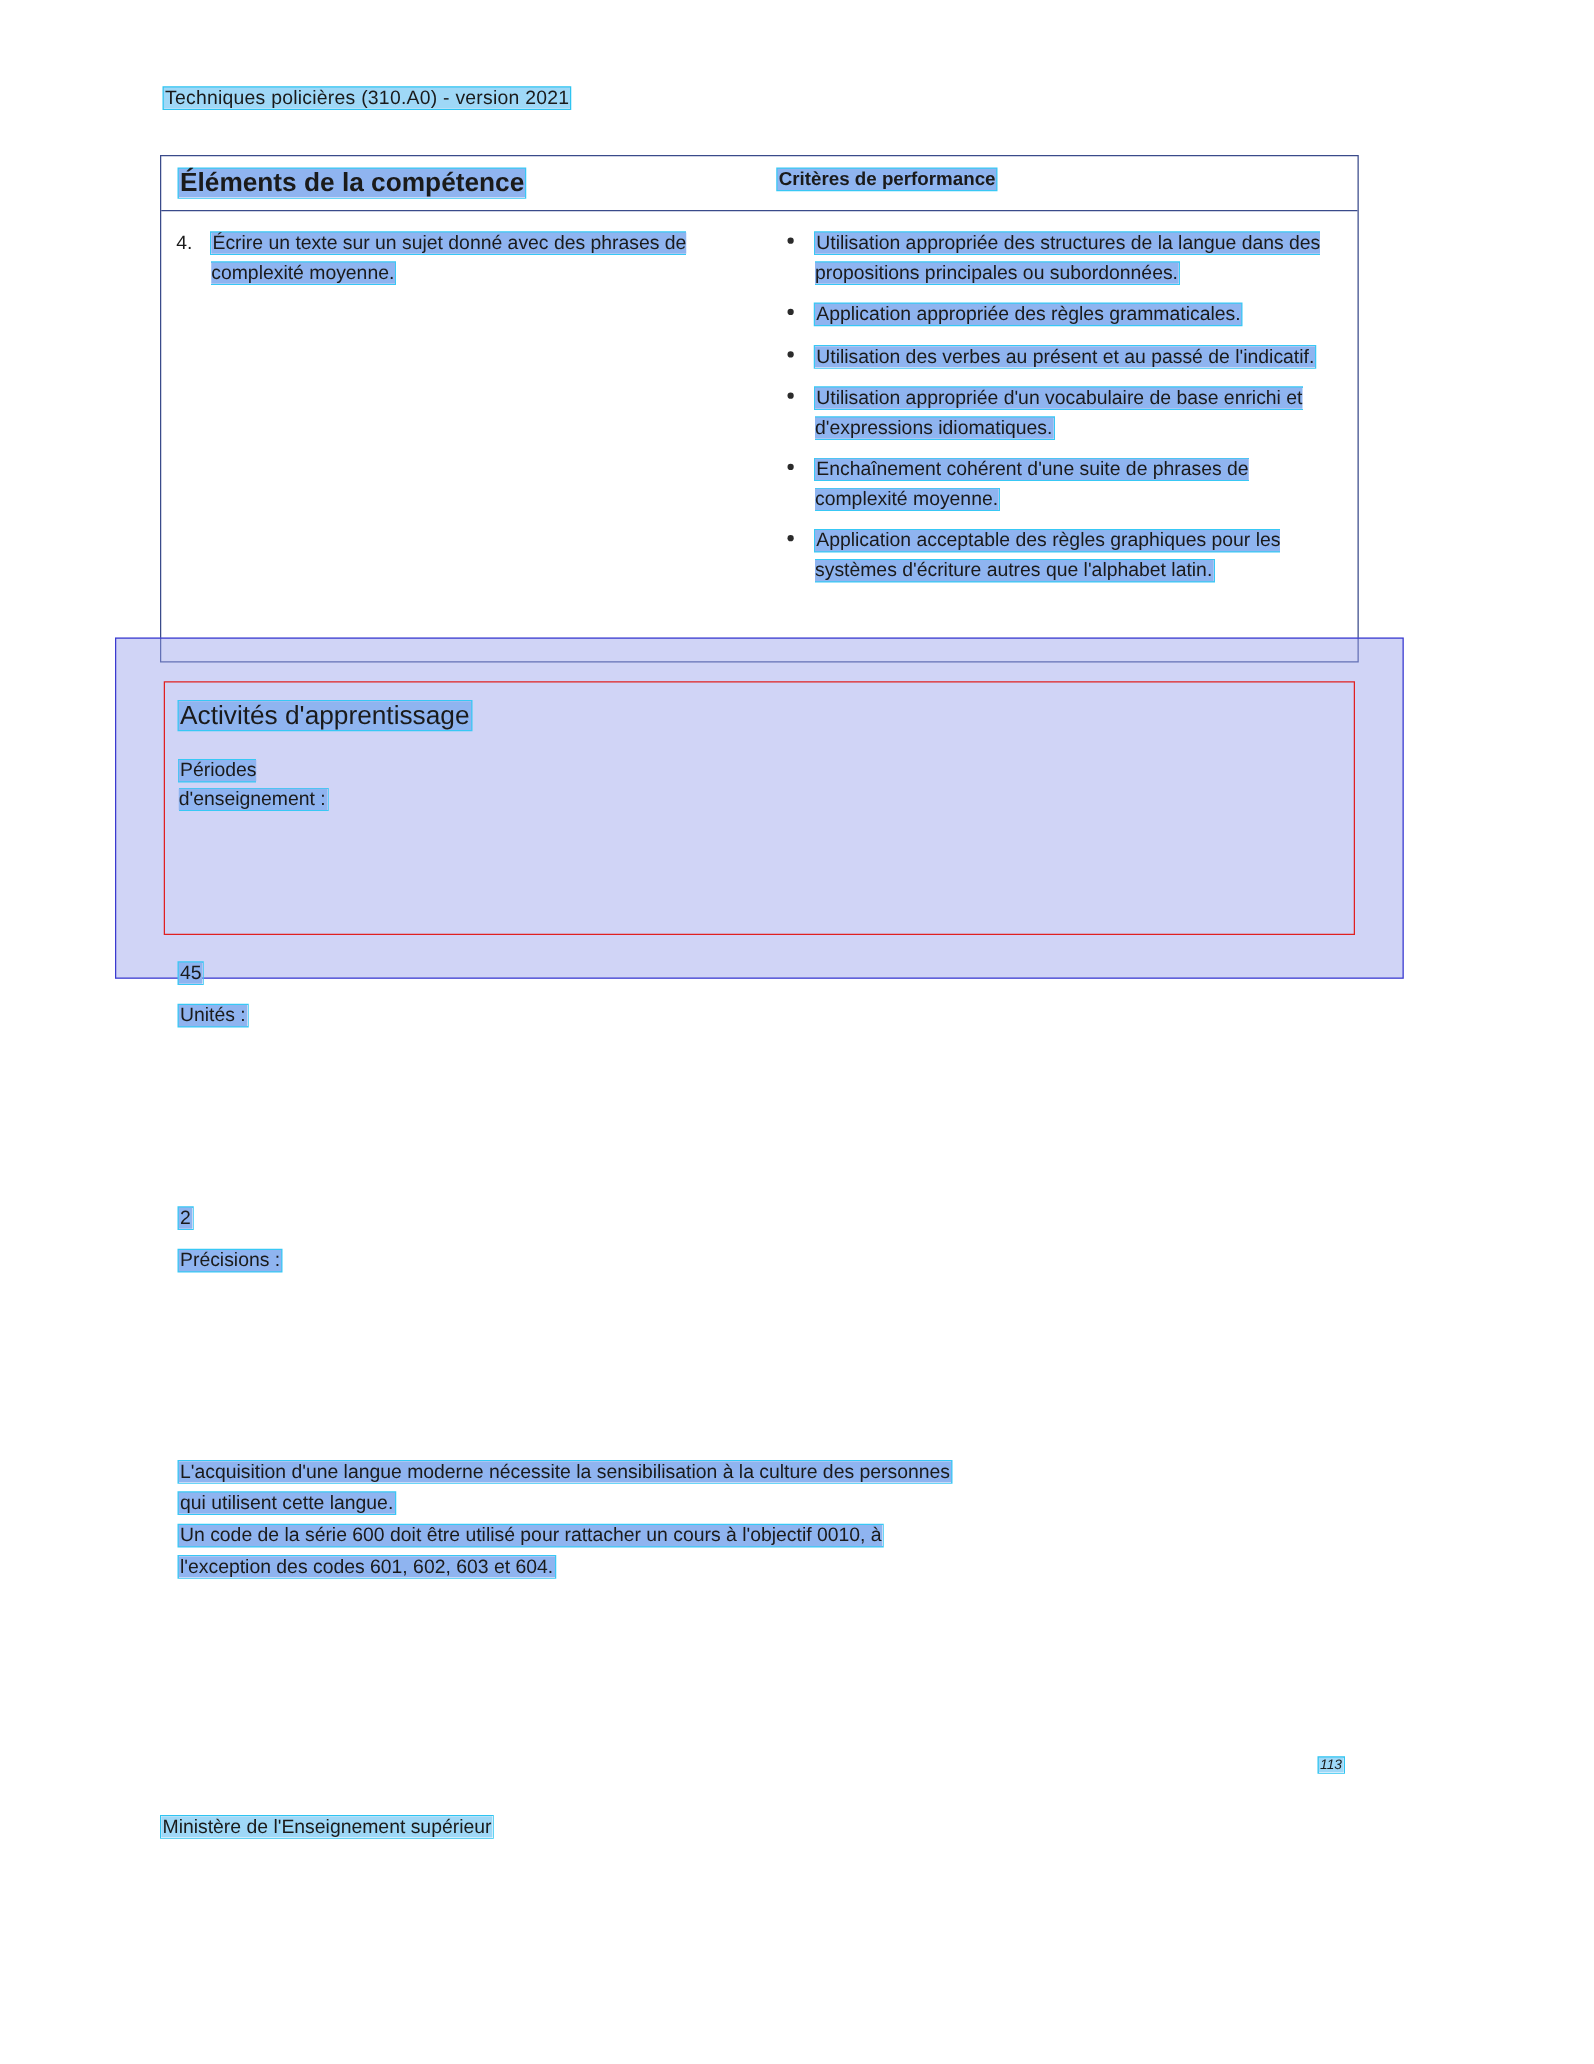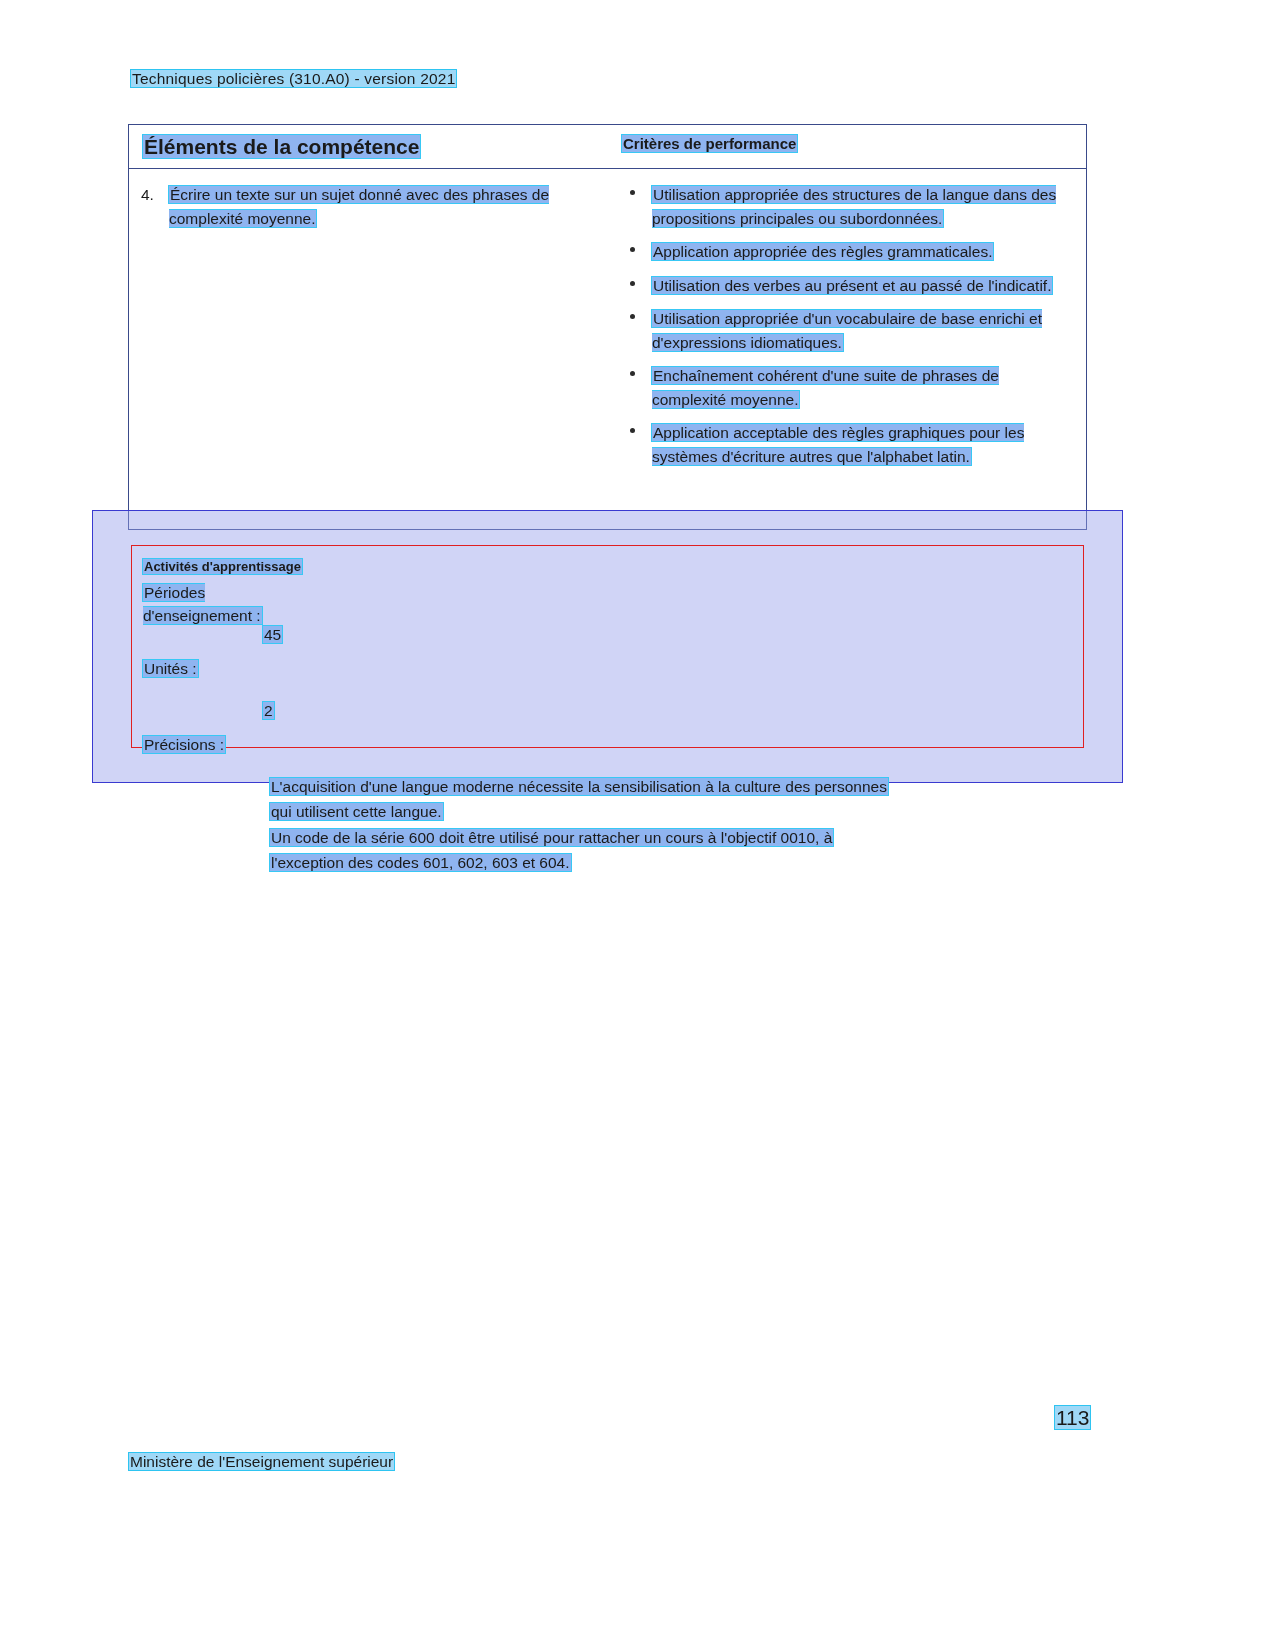--- a/index.html
+++ b/index.html
@@ -145,28 +145,29 @@
     top: 545px;
     width: 953px;
     height: 203px;
     border: 1.8px solid #e02020;
     box-sizing: border-box;
     padding: 11px 14px 10px 11px;
     font-size: 15.5px;
     line-height: 1.5;
   }
   .act-title {
-    font-weight: bold;
-    font-size: 13px;
-    margin-bottom: 4px;
+    font-weight: normal;
+    font-size: 21px;
+    margin-bottom: 16px;
   }
   .act-line {
     display: flex;
     margin-bottom: 11px;
     align-items: flex-start;
+    flex-direction: column;
   }
   .act-label {
     width: 120px;
     flex: 0 0 120px;
   }
   .act-value {
     flex: 1;
     margin-top: 42px;
   }
   .act-line.prec .act-label {
@@ -182,21 +183,22 @@
     position: absolute;
     left: 129px;
     top: 1432px;
     font-size: 15.5px;
     margin-top: 21px;
   }
   .footer-right {
     position: absolute;
     left: 1055px;
     top: 1406px;
-    font-size: 21px;
+    font-size: 11px;
+    font-style: italic;
   }
 </style>
 </head>
 <body>
 
 <div class="page">
 
   <div class="doc-header">
     <span class="hl-cyan">Techniques policières (310.A0) - version 2021</span>
   </div>

